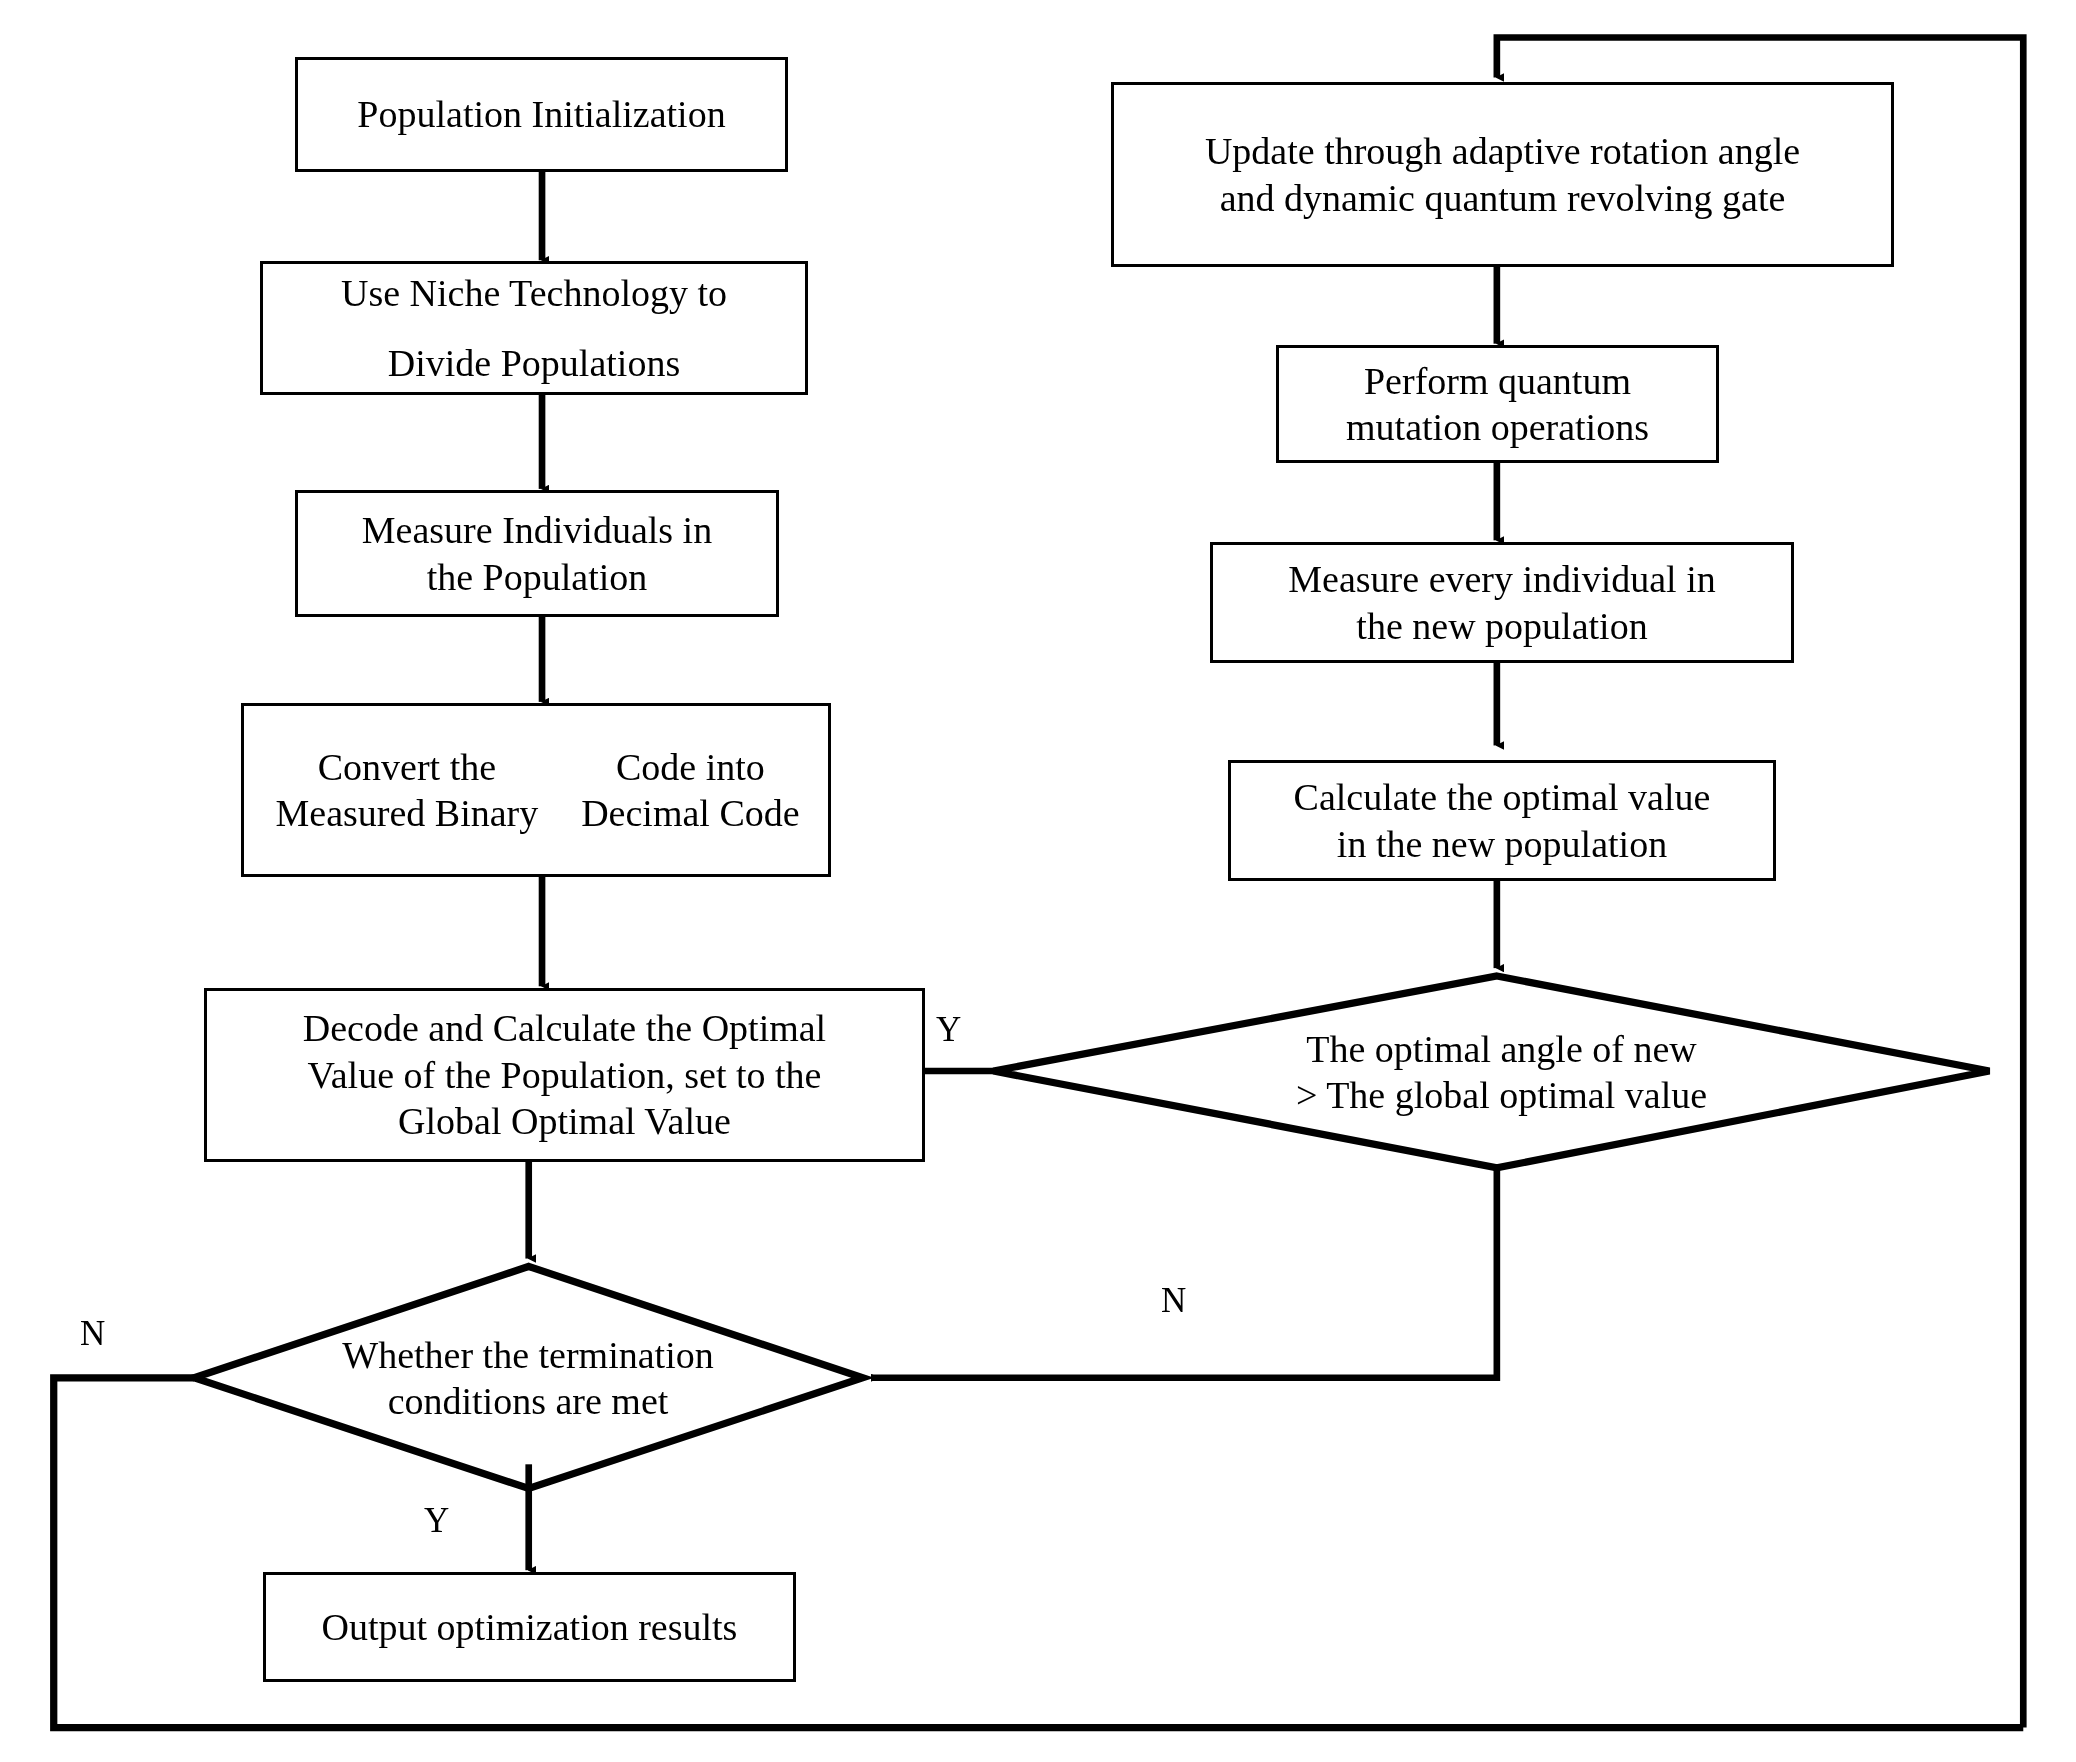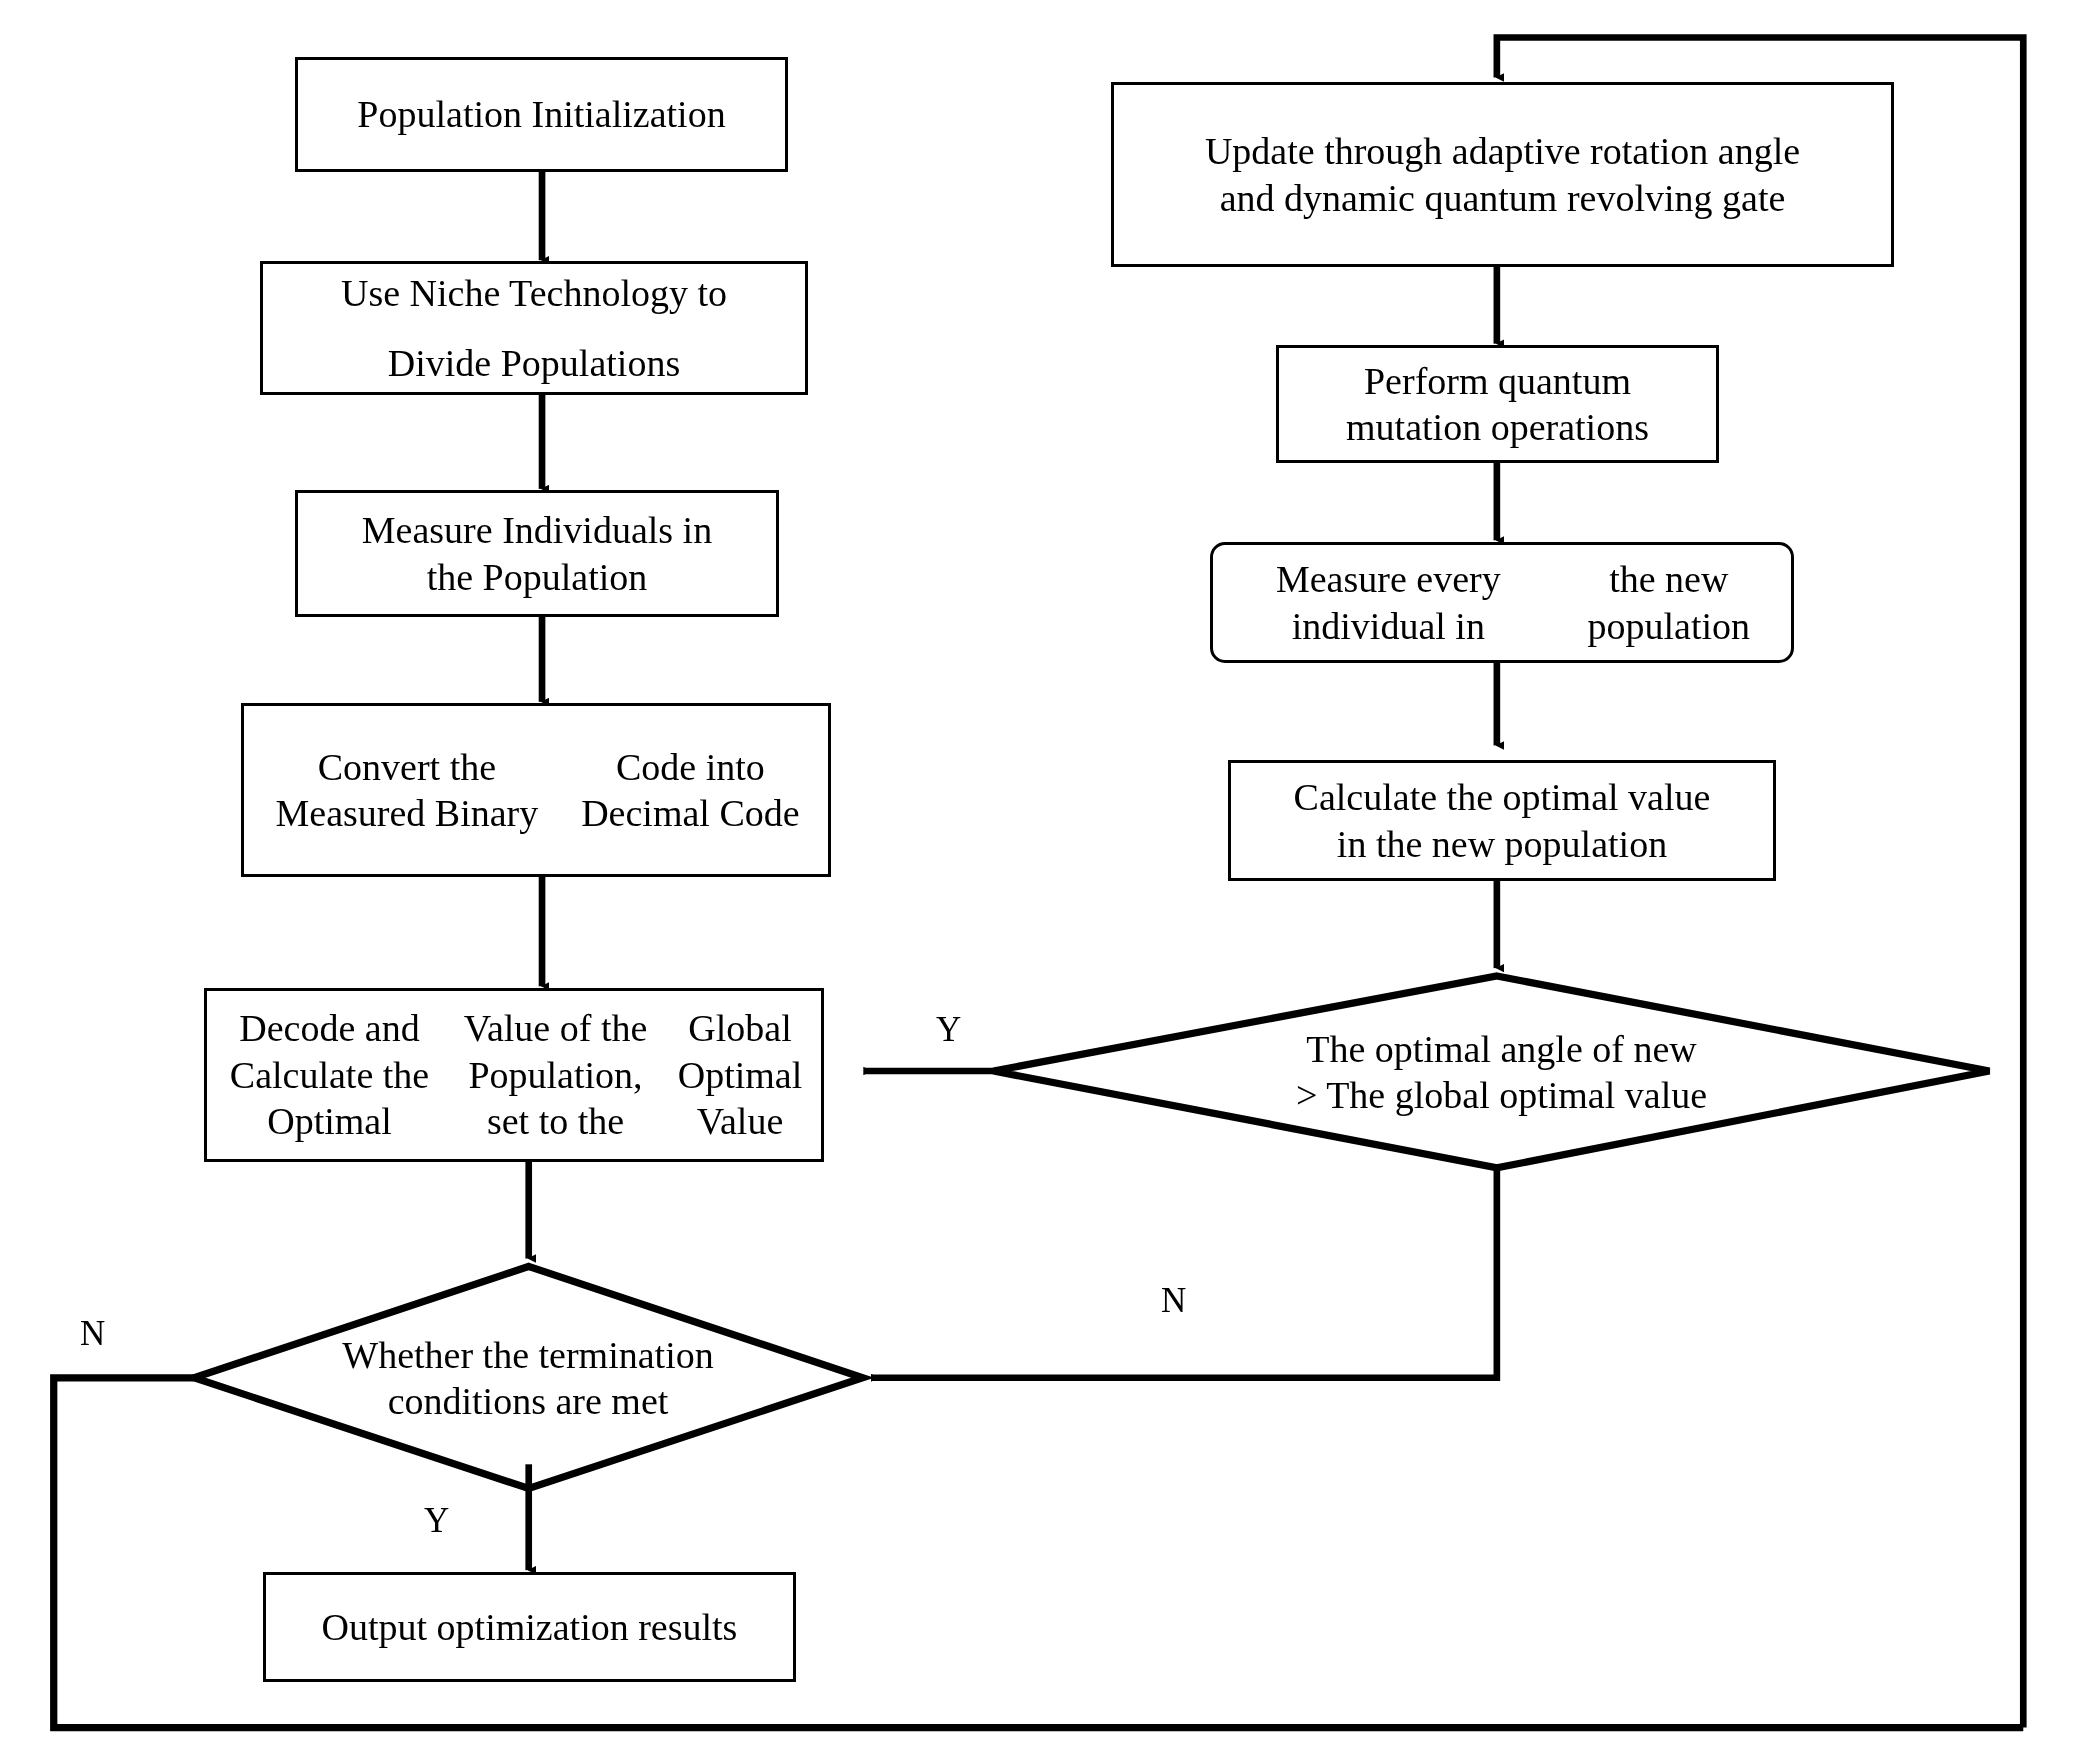--- a/index.html
+++ b/index.html
@@ -110,21 +110,21 @@
   <div class="node proc t62" style="left:295px; top:490px; width:484px; height:127px; flex-direction:column;">
     <span>Measure Individuals in</span>
     <span>the Population</span>
   </div>
 
   <div class="node proc t62" style="left:241px; top:703px; width:590px; height:174px; flex-direction:row;">
     <span>Convert the Measured Binary</span>
     <span>Code into Decimal Code</span>
   </div>
 
-  <div class="node proc t62" style="left:204px; top:988px; width:620px; height:174px; flex-direction:row;">
+  <div class="node proc t62" style="left:204px; top:988px; width:721px; height:174px; flex-direction:column;">
     <span>Decode and Calculate the Optimal</span>
     <span>Value of the Population, set to the</span>
     <span>Global Optimal Value</span>
   </div>
 
   <div class="node decision-label t62" style="left:292px; top:1319px; width:472px; height:118px; flex-direction:column;">
     <span>Whether the termination</span>
     <span>conditions are met</span>
   </div>
 
@@ -135,21 +135,21 @@
   <div class="node proc t62" style="left:1111px; top:82px; width:783px; height:185px; flex-direction:column;">
     <span>Update through adaptive rotation angle</span>
     <span>and dynamic quantum revolving gate</span>
   </div>
 
   <div class="node proc t62" style="left:1276px; top:345px; width:443px; height:118px; flex-direction:column;">
     <span>Perform quantum</span>
     <span>mutation operations</span>
   </div>
 
-  <div class="node proc t62" style="left:1210px; top:542px; width:584px; height:121px; flex-direction:row;border-radius:15px;">
+  <div class="node proc t62" style="left:1210px; top:542px; width:584px; height:121px; flex-direction:column;">
     <span>Measure every individual in</span>
     <span>the new population</span>
   </div>
 
   <div class="node proc t62" style="left:1228px; top:760px; width:548px; height:121px; flex-direction:column;">
     <span>Calculate the optimal value</span>
     <span>in the new population</span>
   </div>
 
   <div class="node decision-label t62" style="left:1229px; top:1013px; width:545px; height:118px; flex-direction:column;">

